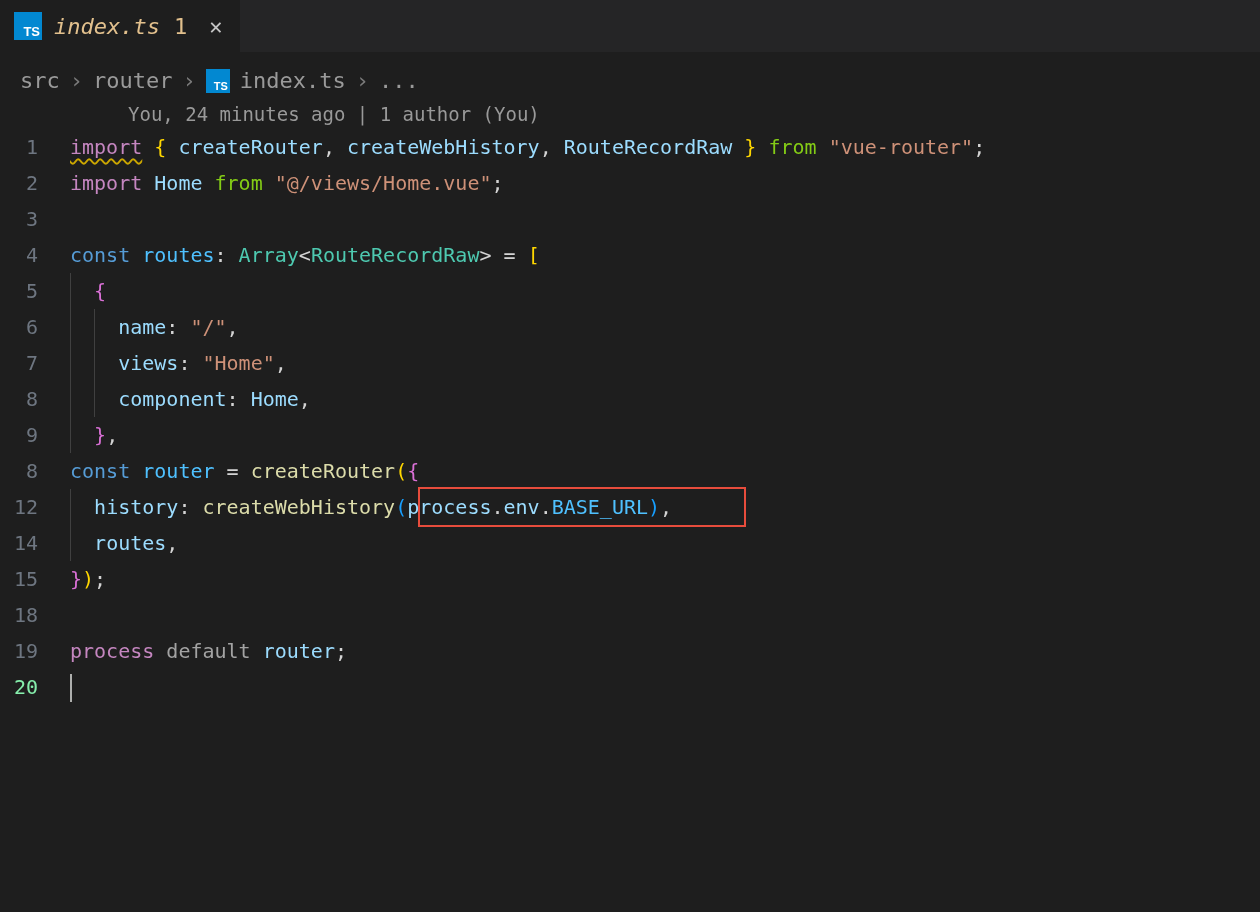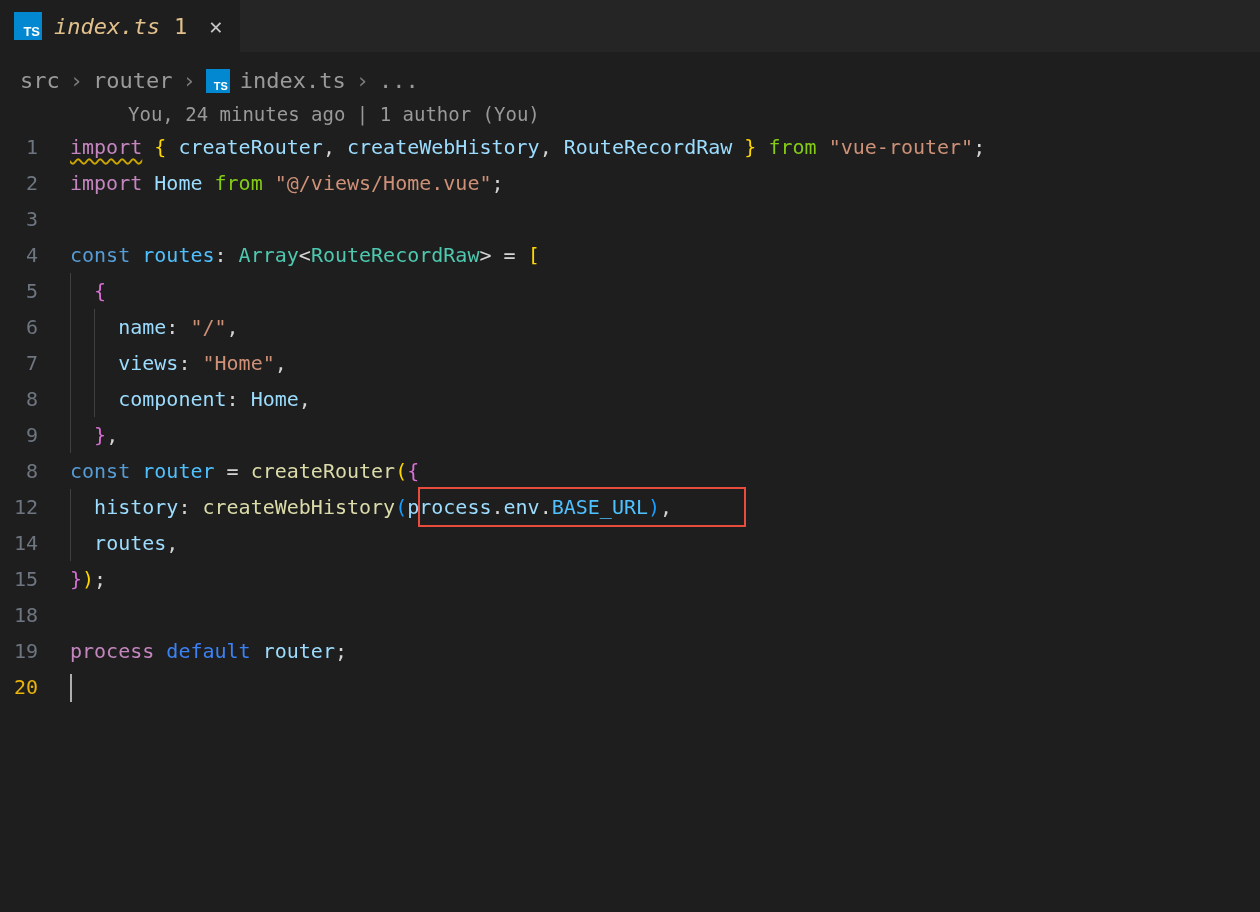--- a/index.html
+++ b/index.html
@@ -106,21 +106,21 @@
   .lineno {
     width: 70px;
     text-align: right;
     color: #6e7681;
     padding-right: 32px;
     user-select: none;
     flex-shrink: 0;
     font-size: 20px;
   }
   .lineno.active {
-    color: #eab308;
+    color: #86efac;
     padding-left: 13px;
   }
   .code {
     white-space: pre;
     position: relative;
   }
   .indent-guide {
     position: absolute;
     top: 0;
     bottom: 0;
@@ -133,21 +133,21 @@
     height: 28px;
     background: #aeafad;
     vertical-align: middle;
     margin-top: -2px;
   }
   
   .kw-import { color: #c586c0; }
   .kw-from { color: #84cc16; }
   .kw-const { color: #569cd6; }
   .kw-export { color: #c586c0; }
-  .kw-default { color: #3b82f6; }
+  .kw-default { color: #a3a3a3; }
   .punct { color: #d4d4d4; }
   .brace { color: #ffd700; }
   .brace2 { color: #da70d6; }
   .brace3 { color: #179fff; }
   .var { color: #9cdcfe; }
   .var-const { color: #4fc1ff; }
   .fn { color: #dcdcaa; }
   .type { color: #4ec9b0; }
   .str { color: #ce9178; }
   .prop { color: #9cdcfe; }

